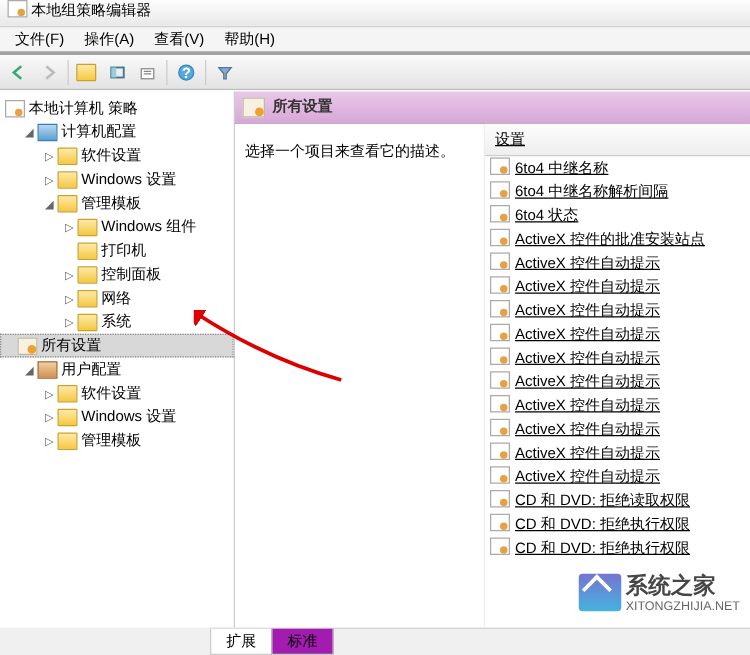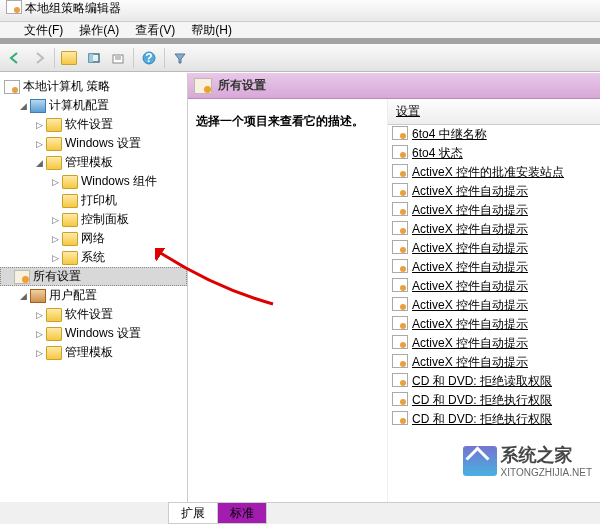--- a/index.html
+++ b/index.html
@@ -1,18 +1,18 @@
 <!DOCTYPE html>
 <html><head>
 <meta charset="utf-8">
 <style>
 * { margin: 0; padding: 0; box-sizing: border-box; font-family: "Microsoft YaHei", SimSun, Arial, sans-serif; font-size: 12px; }
 body { width: 600px; height: 524px; background: #f0f0f0; overflow: hidden; position: relative; }
 .titlebar { height: 22px; background: linear-gradient(#fdfdfd,#e8e8e8); border-bottom: 1px solid #ccc; display: flex; align-items: flex-start; padding: 0 6px; }
-.menubar { height: 22px; background: #f5f5f5; display: flex; align-items: center; padding: 0 16px; border-bottom: 6px solid #a3a3a3; }
+.menubar { height: 22px; background: #f5f5f5; display: flex; align-items: center; padding: 0 4px; border-bottom: 3px solid #a3a3a3; }
 .menubar span { padding: 0 8px; cursor: default; }
 .toolbar { height: 28px; background: linear-gradient(#fafafa,#e3e3e3); border-bottom: 1px solid #bbb; display: flex; align-items: center; padding: 0 4px; gap: 2px; }
 .tb-btn { width: 22px; height: 22px; display: flex; align-items: center; justify-content: center; border: 1px solid transparent; }
 .tb-sep { width: 1px; height: 20px; background: #ccc; margin: 0 2px; }
 .content { display: flex; height: 430px; border-top: 1px solid #fff; }
 .sidebar { width: 188px; background: #fff; border-right: 1px solid #ccc; overflow: auto; position: relative; }
 .tree { padding: 4px 0; }
 .tree-item { display: flex; align-items: center; padding: 1px 2px; white-space: nowrap; cursor: default; }
 .tree-item.selected { background: #d8d8d8; border: 1px dotted #888; padding: 0 1px; }
 .expander { width: 11px; height: 11px; display: inline-flex; align-items: center; justify-content: center; margin-right: 1px; font-size: 9px; color: #666; }
@@ -26,30 +26,30 @@
 .settings-icon::after { content:""; position:absolute; right:0; bottom:0; width:7px; height:7px; background:#f0a030; border-radius:50%; }
 .indent-1 { padding-left: 4px; }
 .indent-2 { padding-left: 18px; }
 .indent-3 { padding-left: 34px; }
 .indent-4 { padding-left: 50px; }
 .main { flex: 1; display: flex; flex-direction: column; background: #fff; overflow: hidden; }
 .main-header { height: 26px; background: linear-gradient(#e8c8e8,#d8a8d8); display: flex; align-items: center; padding: 0 6px; border-bottom: 1px solid #b888b8; }
 .main-header .h-icon { width: 18px; height: 16px; margin-right: 6px; }
 .main-header .h-text { font-weight: bold; color: #333; }
 .main-body { flex: 1; display: flex; overflow: hidden; }
-.desc-panel { width: 200px; padding: 14px 8px; border-right: 1px solid #eee; font-weight: bold; }
+.desc-panel { width: 200px; padding: 14px 8px; border-right: 1px solid #eee; }
 .list-panel { flex: 1; overflow: auto; text-decoration: underline; }
 .list-header { background: linear-gradient(#fdfdfd,#eee); border-bottom: 1px solid #ccc; padding: 4px 8px; position: sticky; top: 0; }
 .list-row { display: flex; align-items: flex-start; padding: 1px 4px; white-space: nowrap; }
 .list-row .r-icon { width: 16px; height: 14px; margin-right: 4px; }
 .tabs { display: flex; height: 22px; background: #f0f0f0; border-top: 1px solid #ccc; margin-left: 168px; text-align: center; }
 .tab { padding: 2px 12px; border: 1px solid #ccc; border-top: none; background: #fff; margin-right: -1px; cursor: default; }
 .tab.inactive { background: #a21caf; }
 .arrow { position: absolute; left: 155px; top: 248px; width: 120px; height: 60px; pointer-events: none; z-index: 10; }
-.watermark { position: absolute; right: 8px; bottom: 46px; opacity: 0.9; z-index: 20; display:flex; align-items:center; gap:4px; pointer-events:none; }
+.watermark { position: absolute; right: 8px; bottom: 33px; opacity: 0.9; z-index: 20; display:flex; align-items:center; gap:4px; pointer-events:none; }
 .wm-logo { width: 34px; height: 30px; background: linear-gradient(#66c,#3ad); border-radius: 3px; position: relative; }
 .wm-logo::before{content:"";position:absolute;left:6px;top:4px;width:14px;height:14px;border:3px solid #fff;border-bottom:none;border-right:none;transform:rotate(45deg);}
 .wm-text { font-size: 18px; font-weight: bold; color: #333; text-shadow: 0 0 3px #fff; }
 .wm-sub { font-size: 10px; color: #555; text-shadow: 0 0 2px #fff; }
 </style>
 </head>
 <body>
 
 <div class="titlebar">
   <span class="tree-icon policy-icon"></span>
@@ -195,20 +195,24 @@
         <span>选择一个项目来查看它的描述。</span>
       </div>
       <div class="list-panel">
         <div class="list-header">
           <span>设置</span>
         </div>
         <div id="list-rows">
             <div class="list-row">
               <span class="tree-icon policy-icon r-icon"></span>
               <span>6to4 中继名称</span>
+            </div>
+            <div class="list-row">
+              <span class="tree-icon policy-icon r-icon"></span>
+              <span>6to4 中继名称解析间隔</span>
             </div>
             <div class="list-row">
               <span class="tree-icon policy-icon r-icon"></span>
               <span>6to4 状态</span>
             </div>
             <div class="list-row">
               <span class="tree-icon policy-icon r-icon"></span>
               <span>ActiveX 控件的批准安装站点</span>
             </div>
             <div class="list-row">

